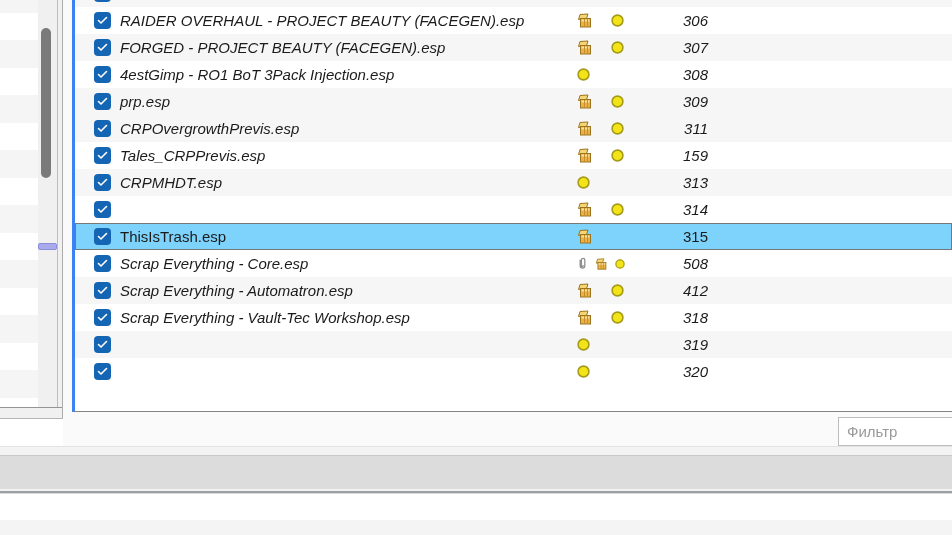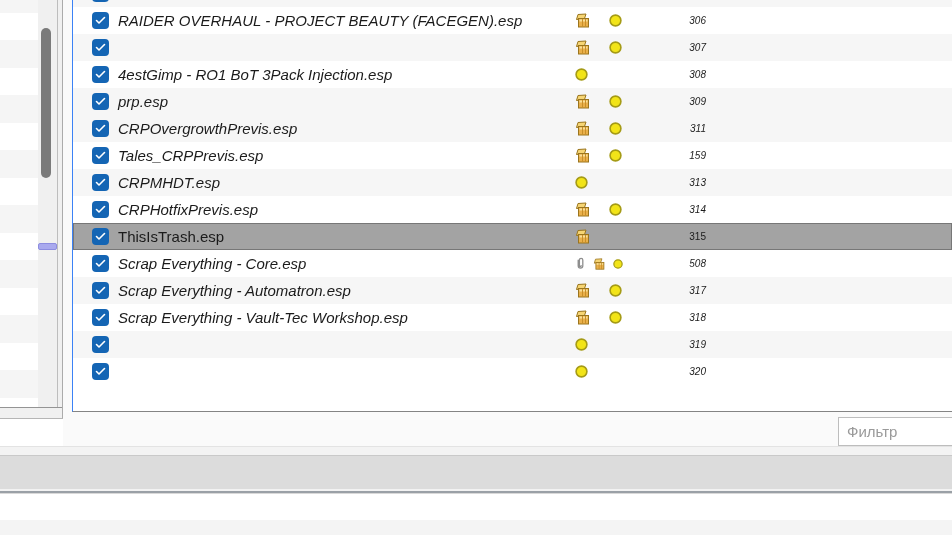--- a/index.html
+++ b/index.html
@@ -22,33 +22,33 @@
     border-radius:5px; background:#7a7a7a; }
   .scroll-marker{ position:absolute; left:38px; top:243px; width:19px; height:7px;
     border-radius:2px; background:#a9a9ee; border:1px solid #8d8de0; }
   .left-bottom-border{ position:absolute; left:0; top:407px; width:62px; height:1px; background:#949494; }
   .left-filter{ position:absolute; left:-2px; top:418px; width:66px; height:29px;
     background:#ffffff; border:1px solid #b5b5b5; outline:none;
     font-family:"Liberation Sans",sans-serif; font-size:14px; padding:0 6px; }
   
   .right-pane{ position:absolute; left:63px; top:0; width:889px; height:447px; background:#fafafa; }
   .plugin-list{ position:absolute; left:9px; top:0; width:880px; height:412px;
-    background:#ffffff; border-left:1px solid #3b82f6; border-bottom:1px solid #848484;
+    background:#ffffff; border-left:3px solid #3b82f6; border-bottom:1px solid #848484;
     overflow:hidden; }
   .row{ position:relative; height:27px; width:100%; background:#ffffff; }
   .row.stripe{ background:#f6f6f6; }
-  .row.selected{ background:#a3a3a3; box-shadow: inset 0 0 0 1px #777777; padding-left: 6px; }
+  .row.selected{ background:#7dd3fc; box-shadow: inset 0 0 0 1px #777777; padding-left: 6px; }
   .row.partial{ height:7px; }
   .checkbox{ position:absolute; left:19px; top:5px; width:17px; height:17px;
     border-radius:4px; background:#1465b4; display:flex; align-items:center; justify-content:center; }
   .row.partial .checkbox{ top:-15px; }
   .label{ position:absolute; left:45px; top:0; line-height:27px;
     font-style:italic; font-size:15px; color:#1b1b1b; white-space:nowrap; }
   .priority{ position:absolute; left:560px; top:0; width:73px; text-align:right;
-    line-height:27px; font-style:italic; font-size:10px; color:#1b1b1b; }
+    line-height:27px; font-style:italic; font-size:15px; color:#1b1b1b; }
   .row.upright .label, .row.upright .priority{ font-style:normal; }
   .flags{ position:absolute; left:502px; top:0; height:27px;
     display:flex; align-items:center; gap:18px; }
   .row.compact .flags{ gap:7px; }
   .flag{ display:flex; align-items:center; }
   .plugin-filter{ position:absolute; left:775px; top:417px; width:140px; height:29px;
     background:#ffffff; border:1px solid #bdbdbd; outline:none;
     font-family:"Liberation Sans",sans-serif; font-size:15px; padding:0 8px; color:#1b1b1b; }
   .plugin-filter::placeholder{ color:#9a9a9a; opacity:1; }
   
@@ -111,20 +111,21 @@
             </span>
           </span>
     <span class="priority">306</span>
   </div>
         <div class="row stripe">
     <span class="checkbox">
       <svg width="11" height="9" viewBox="0 0 11 9">
         <polyline points="1.5,4.5 4,7 9.5,1.5" fill="none" stroke="#ffffff" stroke-width="1.6" stroke-linecap="round" stroke-linejoin="round"></polyline>
       </svg>
     </span>
+    <span class="label">FORGED - PROJECT BEAUTY (FACEGEN).esp</span>
     <span class="flags">
             <span class="flag">
               <svg width="16" height="15" viewBox="0 0 16 15">
                 <polygon points="1.5,6.5 3,1.5 11,1 9.5,5.5" fill="#f6d574" stroke="#9a751d"></polygon>
                 <rect x="3.5" y="5.5" width="10" height="8.5" fill="#eab04a" stroke="#9a751d"></rect>
                 <rect x="4.5" y="6.5" width="8" height="2" fill="#f8e09a"></rect>
                 <line x1="7.5" y1="6" x2="7.5" y2="14" stroke="#c78f2a"></line>
                 <line x1="10.5" y1="6" x2="10.5" y2="14" stroke="#c78f2a"></line>
               </svg>
             </span>
@@ -242,21 +243,20 @@
             </span>
           </span>
     <span class="priority">313</span>
   </div>
         <div class="row">
     <span class="checkbox">
       <svg width="11" height="9" viewBox="0 0 11 9">
         <polyline points="1.5,4.5 4,7 9.5,1.5" fill="none" stroke="#ffffff" stroke-width="1.6" stroke-linecap="round" stroke-linejoin="round"></polyline>
       </svg>
     </span>
-    <span class="label">CRPHotfixPrevis.esp</span>
     <span class="flags">
             <span class="flag">
               <svg width="16" height="15" viewBox="0 0 16 15">
                 <polygon points="1.5,6.5 3,1.5 11,1 9.5,5.5" fill="#f6d574" stroke="#9a751d"></polygon>
                 <rect x="3.5" y="5.5" width="10" height="8.5" fill="#eab04a" stroke="#9a751d"></rect>
                 <rect x="4.5" y="6.5" width="8" height="2" fill="#f8e09a"></rect>
                 <line x1="7.5" y1="6" x2="7.5" y2="14" stroke="#c78f2a"></line>
                 <line x1="10.5" y1="6" x2="10.5" y2="14" stroke="#c78f2a"></line>
               </svg>
             </span>
@@ -334,21 +334,21 @@
                 <line x1="7.5" y1="6" x2="7.5" y2="14" stroke="#c78f2a"></line>
                 <line x1="10.5" y1="6" x2="10.5" y2="14" stroke="#c78f2a"></line>
               </svg>
             </span>
             <span class="flag">
               <svg width="13" height="13" viewBox="0 0 13 13">
                 <circle cx="6.5" cy="6.5" r="5.4" fill="#f2e418" stroke="#a59b16" stroke-width="1.6"></circle>
               </svg>
             </span>
           </span>
-    <span class="priority">317</span>
+    <span class="priority">412</span>
   </div>
         <div class="row">
     <span class="checkbox">
       <svg width="11" height="9" viewBox="0 0 11 9">
         <polyline points="1.5,4.5 4,7 9.5,1.5" fill="none" stroke="#ffffff" stroke-width="1.6" stroke-linecap="round" stroke-linejoin="round"></polyline>
       </svg>
     </span>
     <span class="label">Scrap Everything - Vault-Tec Workshop.esp</span>
     <span class="flags">
             <span class="flag">

